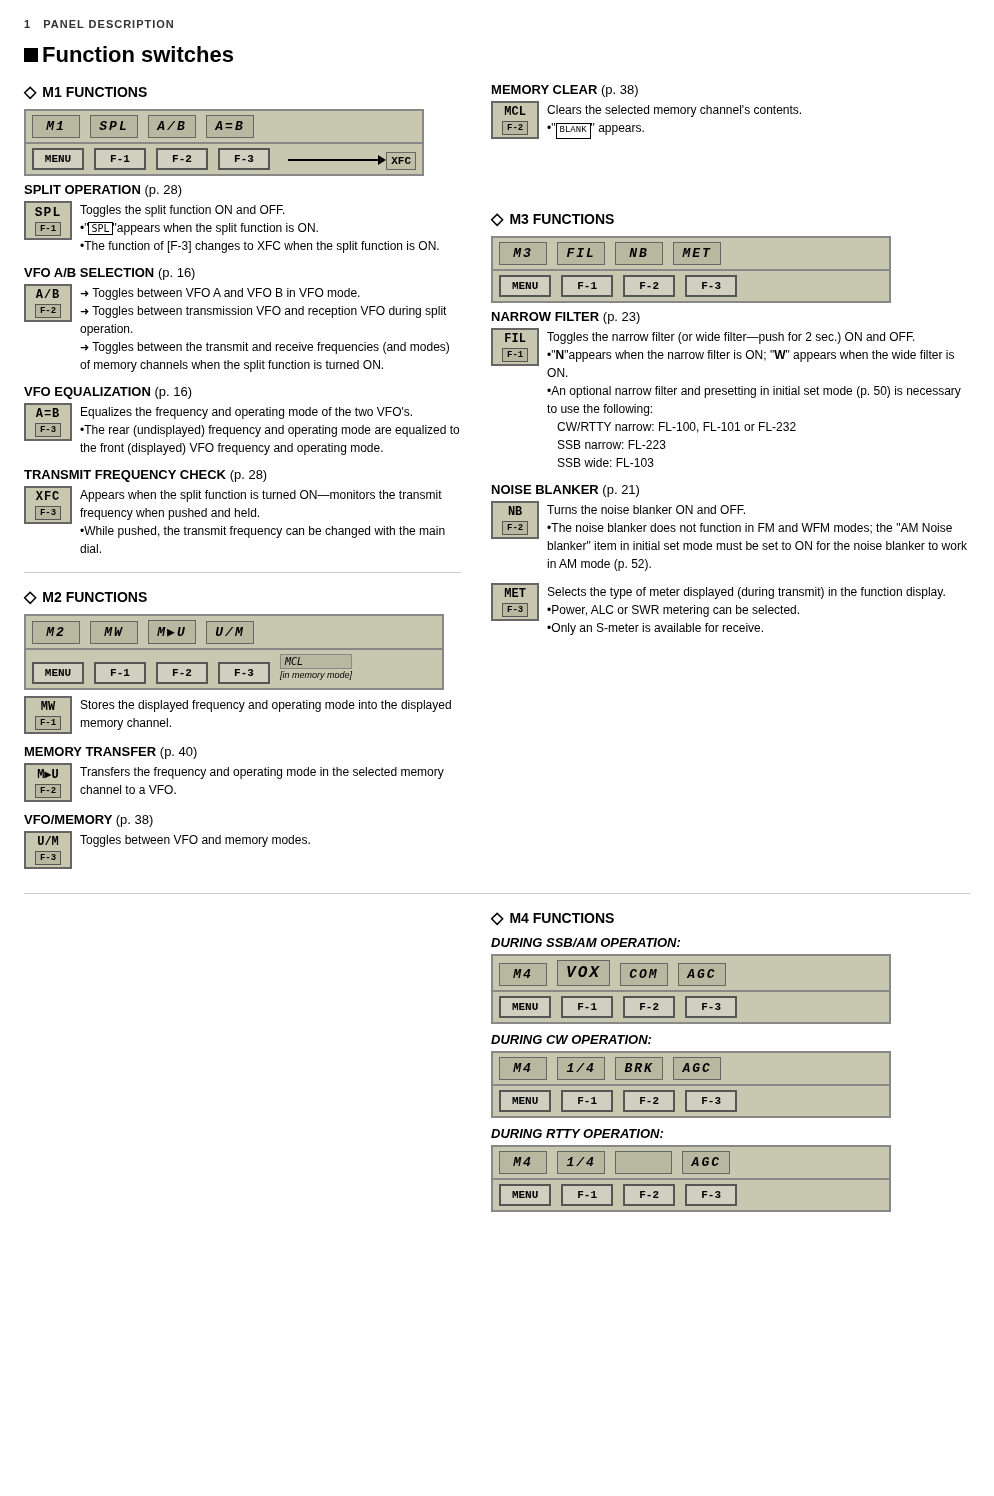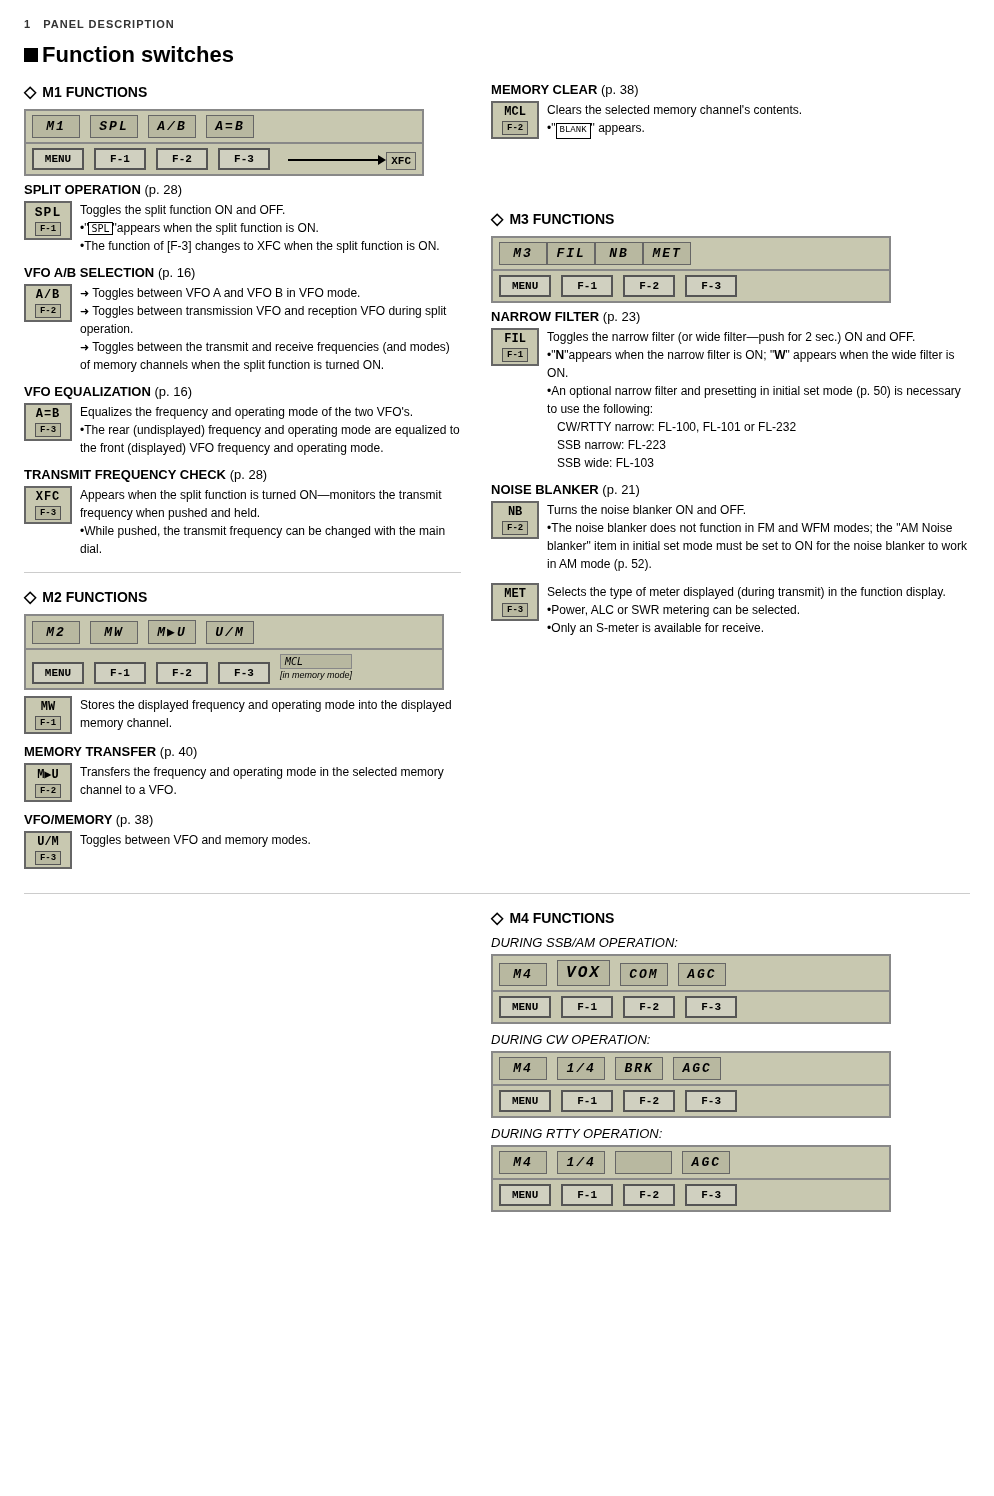--- a/index.html
+++ b/index.html
@@ -121,21 +121,21 @@
       line-height: 1.5;
       flex: 1;
     }
     .func-text .arrow::before {
       content: "➜ ";
       font-size: 11px;
     }
     .italic-title {
       font-style: italic;
       font-size: 13px;
-      font-weight: normal;
+      font-weight: bold;
       margin-bottom: 4px;
       margin-top: 6px;
     }
     hr.divider {
       border: none;
       border-top: 1px solid #ccc;
       margin: 14px 0;
     }
     .arrow-line {
       flex: 1;
@@ -410,21 +410,21 @@
 
     <div style="height: 60px;"></div>
 
     <div class="subsection-title">
       <span class="diamond">◇</span>
       <span>M3 FUNCTIONS</span>
     </div>
 
     <div style="margin-bottom:6px;">
       <div style="display:flex;flex-direction:column;width:400px;">
-        <div style="display:flex;padding:4px 6px;border:2px solid #888;background:#c8c8b0;border-bottom:none;align-items:flex-end;">
+        <div style="display:flex;gap:10px;padding:4px 6px;border:2px solid #888;background:#c8c8b0;border-bottom:none;align-items:flex-end;">
           <div class="lcd-btn-wrap">
             <div class="lcd-display" style="font-size:13px;">M3</div>
           </div>
           <div class="lcd-btn-wrap">
             <div class="lcd-display" style="font-size:13px;">FIL</div>
           </div>
           <div class="lcd-btn-wrap">
             <div class="lcd-display" style="font-size:13px;">NB</div>
           </div>
           <div class="lcd-btn-wrap">

